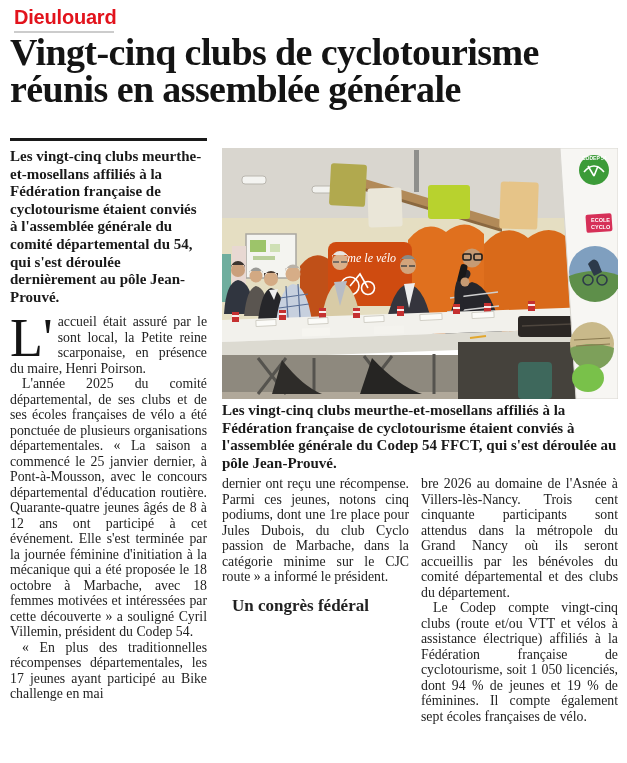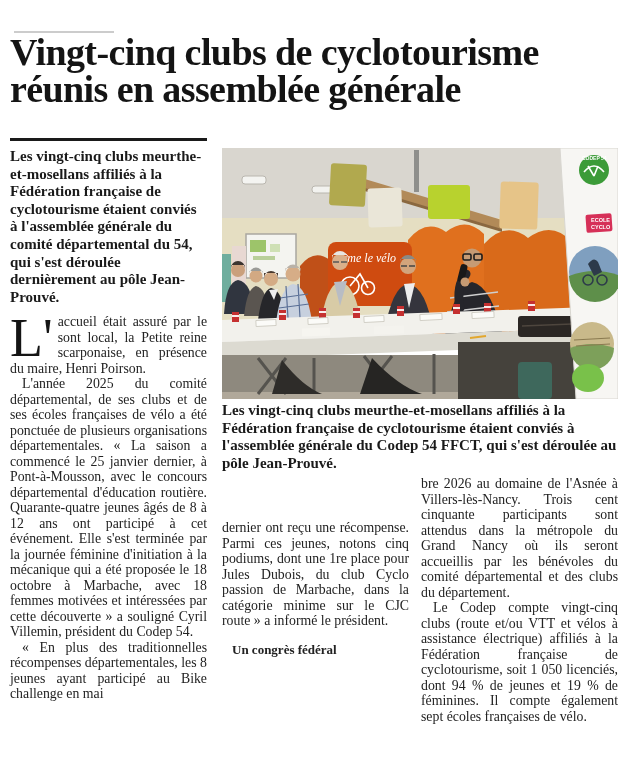--- a/index.html
+++ b/index.html
@@ -19,40 +19,41 @@
   .body-text{font-size:13.8px;line-height:15.5px;text-align:justify;color:#222;}
   .body-text p{margin:0;}
   .indent{text-indent:12px;}
   .dropcap{float:left;font-size:54px;line-height:42px;padding:3px 5px 0 0;color:#141414;}
   
   .photo{position:absolute;left:222px;top:148px;width:396px;height:251px;}
   .photo svg{display:block;width:396px;height:251px;}
   .caption{position:absolute;left:222px;top:402px;width:398px;font-weight:bold;
            font-size:15px;line-height:17.6px;color:#1a1a1a;}
   
-  .mid-col{position:absolute;left:222px;top:476px;width:187px;margin-top:44px;}
+  .mid-col{position:absolute;left:222px;top:476px;width:187px;}
   .right-col{position:absolute;left:421px;top:476px;width:197px;}
-  .subhead{font-weight:bold;font-size:13px;line-height:16.5px;margin-top:13px;margin-bottom:3px;}
+  .subhead{font-weight:bold;font-size:17px;line-height:16.5px;margin-top:13px;margin-bottom:3px;}
   .subhead .l1{text-indent:10px;}
 </style>
 </head>
 <body>
 
 <div class="page">
 
+  <div class="kicker">Dieulouard</div>
   <div class="kicker-rule"></div>
   <h1 class="headline" style="margin:0">Vingt-cinq clubs de cyclotourisme réunis en assemblée générale</h1>
 
   <div class="left-col">
     <div class="top-rule"></div>
     <div class="standfirst">Les vingt-cinq clubs meurthe-et-mosellans affiliés à la Fédération française de cyclotourisme étaient conviés à l'assemblée générale du comité départemental du 54, qui s'est déroulée dernièrement au pôle Jean-Prouvé.</div>
     <div class="body-text">
       <p><span class="dropcap">L'</span><span>accueil était assuré par le sont local, la Petite reine scarponaise, en présence du maire, Henri Poirson.</span></p>
       <p class="indent">L'année 2025 du comité départemental, de ses clubs et de ses écoles françaises de vélo a été ponctuée de plusieurs organisations départementales. « La saison a commencé le 25 janvier dernier, à Pont-à-Mousson, avec le concours départemental d'éducation routière. Quarante-quatre jeunes âgés de 8 à 12 ans ont participé à cet événement. Elle s'est terminée par la journée féminine d'initiation à la mécanique qui a été proposée le 18 octobre à Marbache, avec 18 femmes motivées et intéressées par cette découverte » a souligné Cyril Villemin, président du Codep 54.</p>
-      <p class="indent">« En plus des traditionnelles récompenses départementales, les 8 jeunes ayant participé au Bike challenge en mai</p>
+      <p class="indent">« En plus des traditionnelles récompenses départementales, les 17 jeunes ayant participé au Bike challenge en mai</p>
     </div>
   </div>
 
   <div class="photo">
     <svg viewBox="0 0 396 251" preserveAspectRatio="none">
 
       <rect x="0" y="0" width="396" height="92" fill="#d9d6cf"></rect>
       <rect x="0" y="70" width="396" height="110" fill="#e5dec2"></rect>
       <rect x="20" y="28" width="24" height="8" rx="3" fill="#f4f4f1" stroke="#b9b6ae" stroke-width="1"></rect>
       <rect x="90" y="38" width="22" height="7" rx="3" fill="#f2f2ef" stroke="#b9b6ae" stroke-width="1"></rect>

